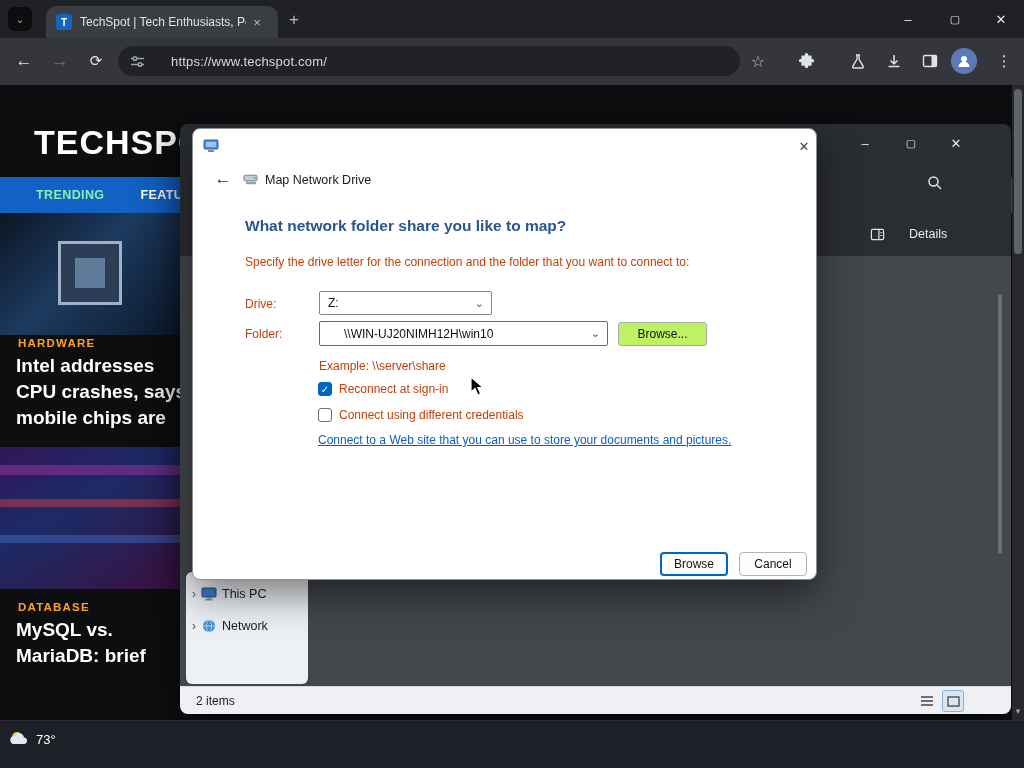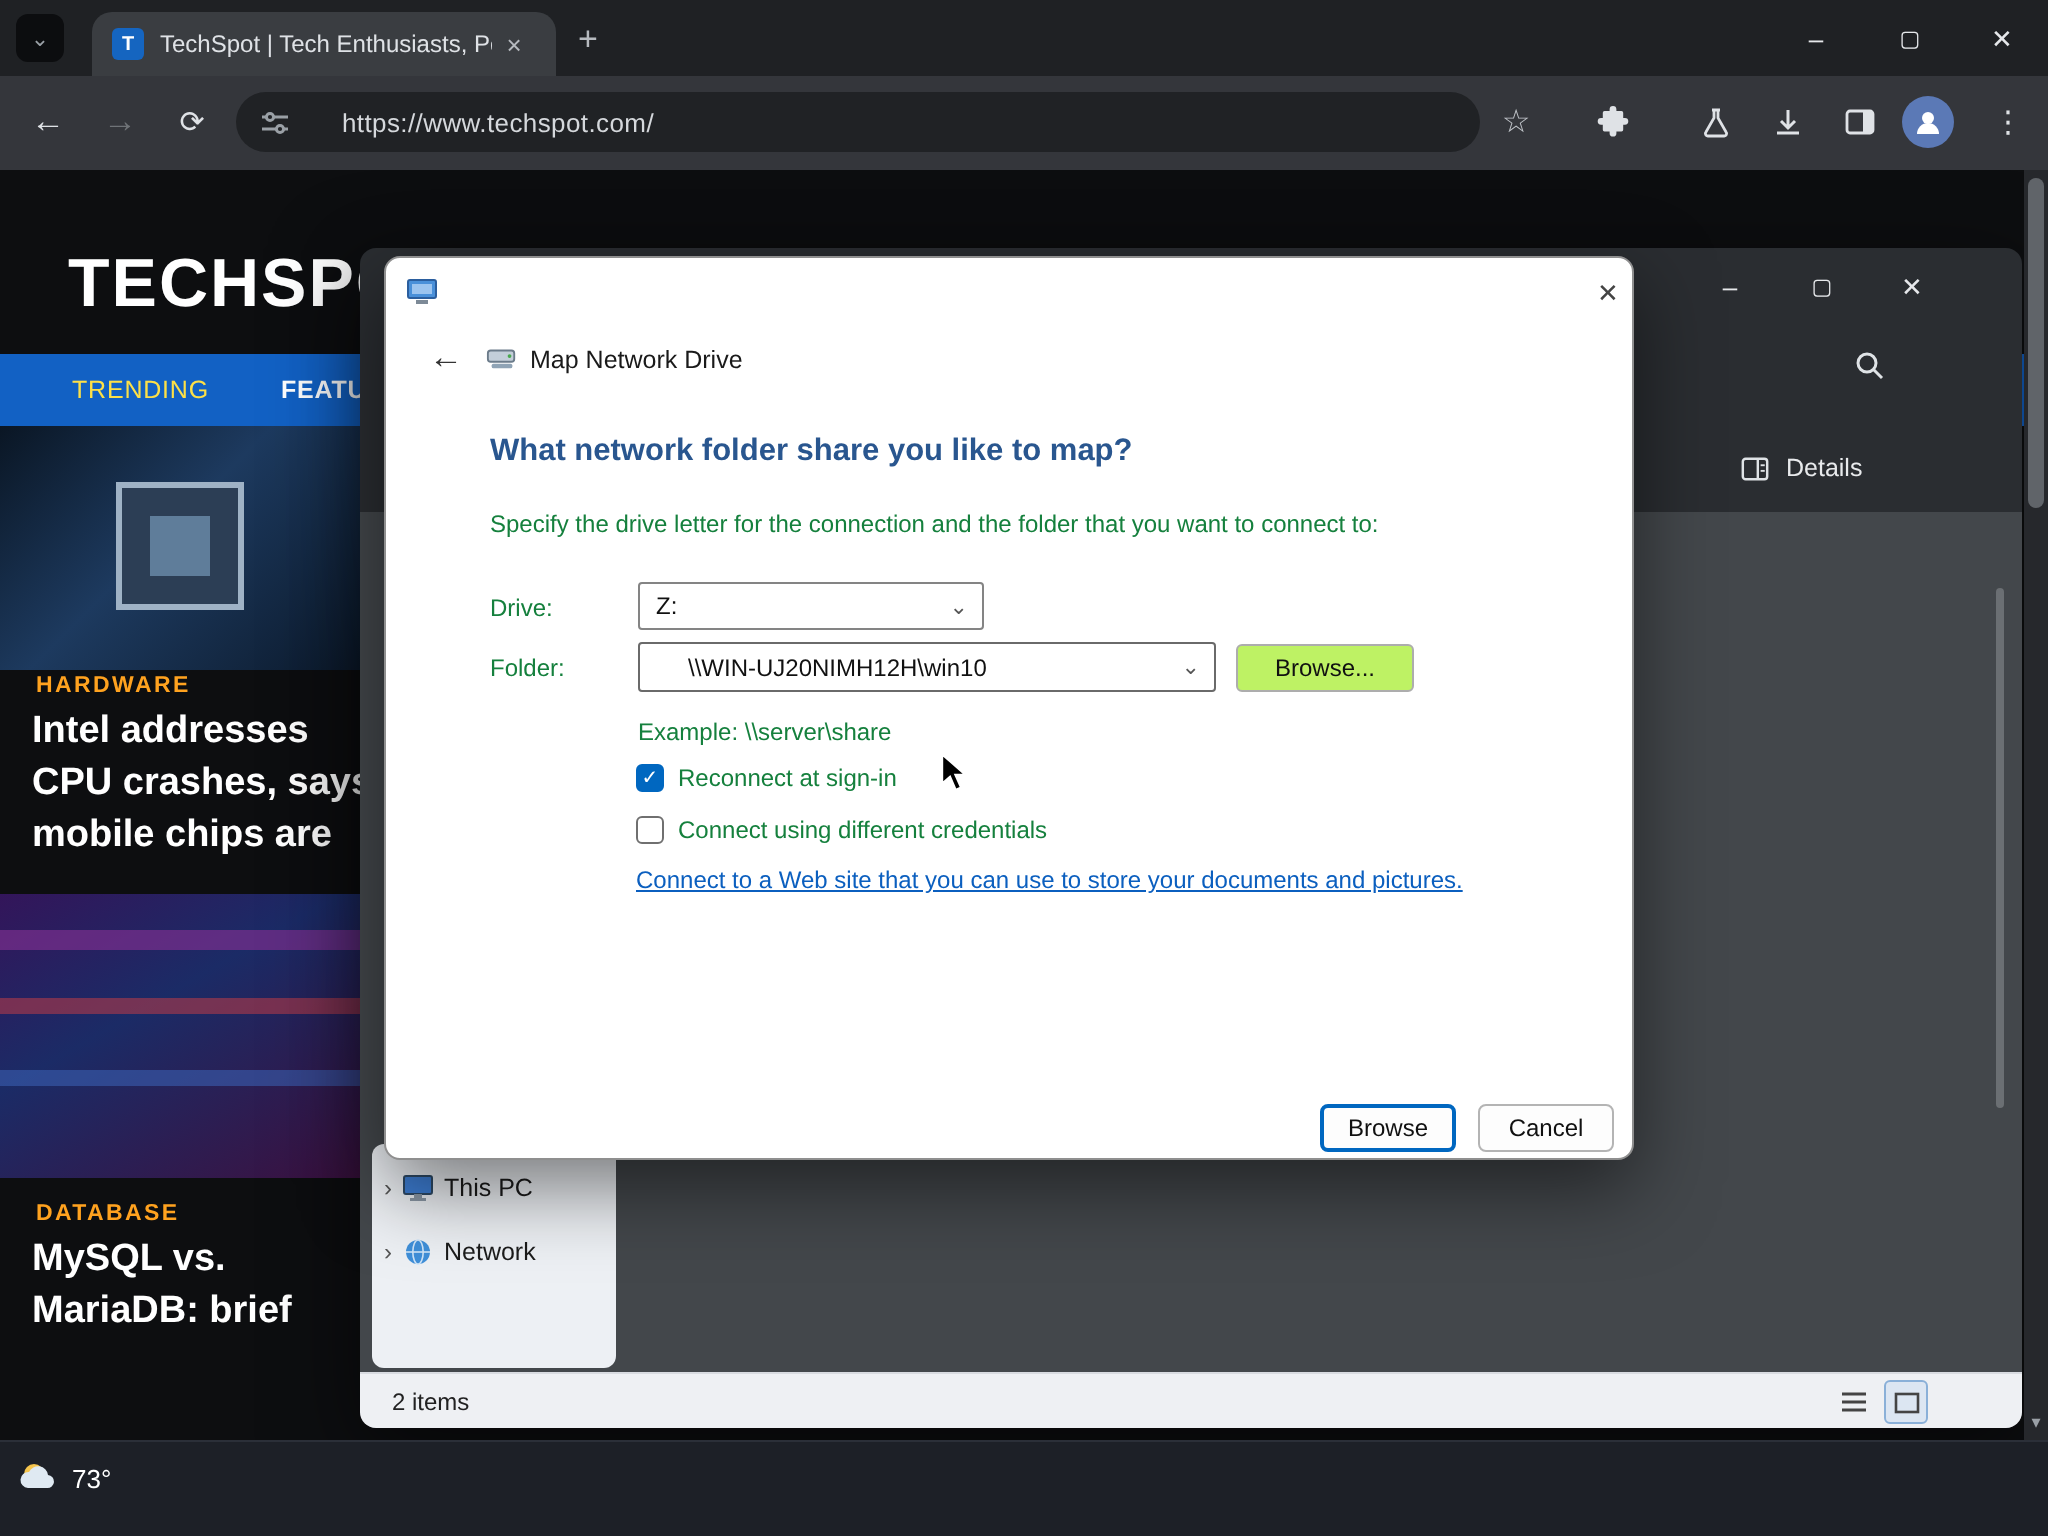--- a/index.html
+++ b/index.html
@@ -24,21 +24,21 @@
 
   
   .explorer{left:180px;top:124px;width:831px;height:590px;background:#2a2d31;border-radius:8px;overflow:hidden;
             box-shadow:0 12px 44px rgba(0,0,0,.55);z-index:5}
   .exp-content{left:0;top:132px;width:831px;height:430px;background:#43474b}
   .exp-status{left:0;top:562px;width:831px;height:28px;background:#eef0f3;border-top:1px solid #d8dbe0}
 
   
   .dialog{left:192px;top:128px;width:625px;height:452px;background:#fff;border:1px solid #8f8f8f;border-radius:8px;
           box-shadow:0 14px 40px rgba(0,0,0,.5);z-index:10;color:#1a1a1a}
-  .dlabel{font-size:12px;color:#15803d}
+  .dlabel{font-size:12px;color:#c2410c}
   .combo{background:#fff;border:1px solid #848484;border-radius:2px;font-size:12px;color:#111}
   .btn{font-size:12px;border-radius:4px;display:flex;align-items:center;justify-content:center}
 
   
   .taskbar{left:0;top:720px;width:1024px;height:48px;background:#1d2027;border-top:1px solid #2b2f38;z-index:40}
 </style>
 </head>
 <body>
 
 <div id="screen">
@@ -134,21 +134,21 @@
     </div>
     <div class="abs center" style="left:993px;top:12px;width:22px;height:22px;color:#dfe2e6;font-size:15px">
         <span>⋮</span>
       </div>
   </div>
 
   <div class="abs page">
     <div class="abs" style="left:34px;top:38px;font-size:34px;font-weight:800;color:#fff;letter-spacing:1px;white-space:nowrap">TECHSPOT</div>
 
     <div class="abs flex" style="left:0;top:92px;width:1024px;height:36px;background:#1261c4;overflow:hidden;white-space:nowrap">
-      <span style="margin-left:36px;font-size:12.5px;font-weight:normal;color:#fde047;letter-spacing:.4px">TRENDING</span>
+      <span style="margin-left:36px;font-size:12.5px;font-weight:bold;color:#86efac;letter-spacing:.4px">TRENDING</span>
       <span style="margin-left:36px;font-size:12.5px;font-weight:bold;color:#fff;letter-spacing:.4px">FEATURES</span>
     </div>
 
     <div class="abs" style="left:0;top:128px;width:181px;height:122px;background:linear-gradient(135deg,#0a1624,#1d3a5f 45%,#0c1a2c)">
       <div class="abs" style="left:58px;top:28px;width:64px;height:64px;border:3px solid #9fb2c5;background:#2c3e55">
         <div class="abs" style="left:14px;top:14px;width:30px;height:30px;background:#5f7doa"></div>
         <div class="abs" style="left:14px;top:14px;width:30px;height:30px;background:#5f7d9a"></div>
       </div>
     </div>
 
@@ -183,21 +183,21 @@
         <span>✕</span>
       </div>
 
     <div class="abs center" style="left:742px;top:46px;width:26px;height:26px">
       <svg width="16" height="16" viewBox="0 0 16 16">
           <circle cx="6.5" cy="6.5" r="4.5" fill="none" stroke="#dfe3e6" stroke-width="1.5"></circle>
           <line x1="10" y1="10" x2="14" y2="14" stroke="#dfe3e6" stroke-width="1.5"></line>
         </svg>
     </div>
 
-    <div class="abs flex" style="left:690px;top:98px;height:24px;gap:8px">
+    <div class="abs flex" style="left:690px;top:98px;height:24px;gap:24px">
       <span class="center">
         <svg width="15" height="15" viewBox="0 0 16 16">
             <rect x="1.5" y="2.5" width="13" height="11" rx="1.5" fill="none" stroke="#dfe3e6" stroke-width="1.3"></rect>
             <line x1="9.5" y1="2.5" x2="9.5" y2="13.5" stroke="#dfe3e6" stroke-width="1.3"></line>
             <line x1="11" y1="6" x2="13.2" y2="6" stroke="#dfe3e6" stroke-width="1"></line>
             <line x1="11" y1="9" x2="13.2" y2="9" stroke="#dfe3e6" stroke-width="1"></line>
           </svg>
       </span>
       <span style="font-size:12.5px;color:#e8eaec">Details</span>
     </div>

